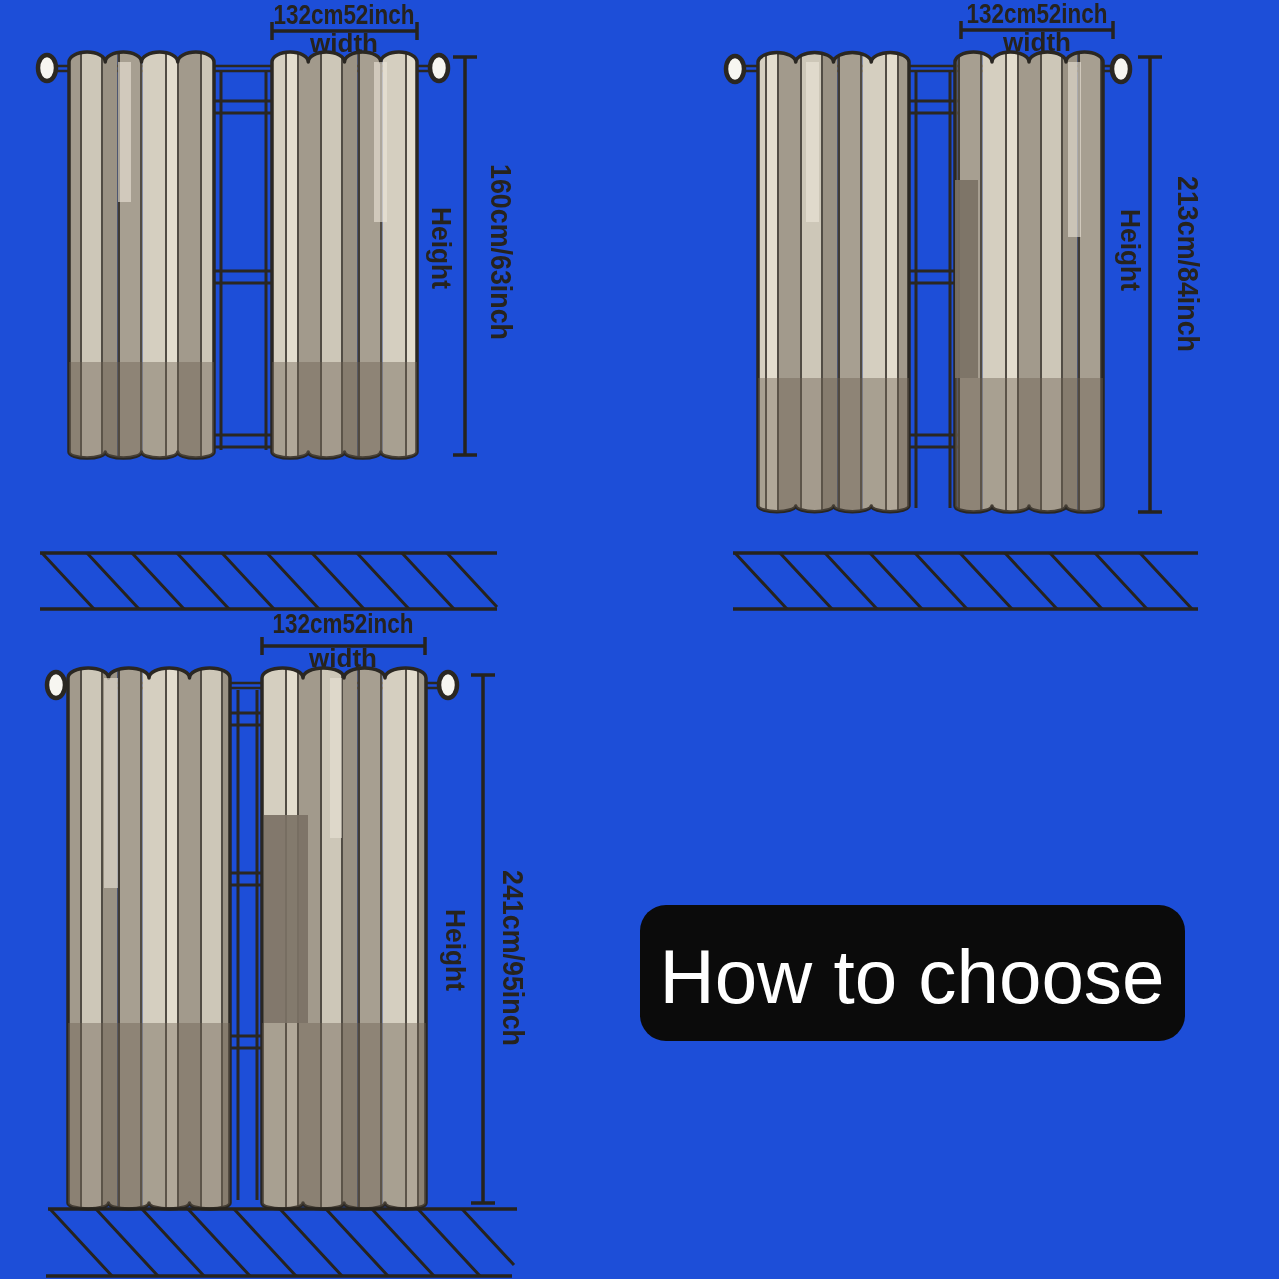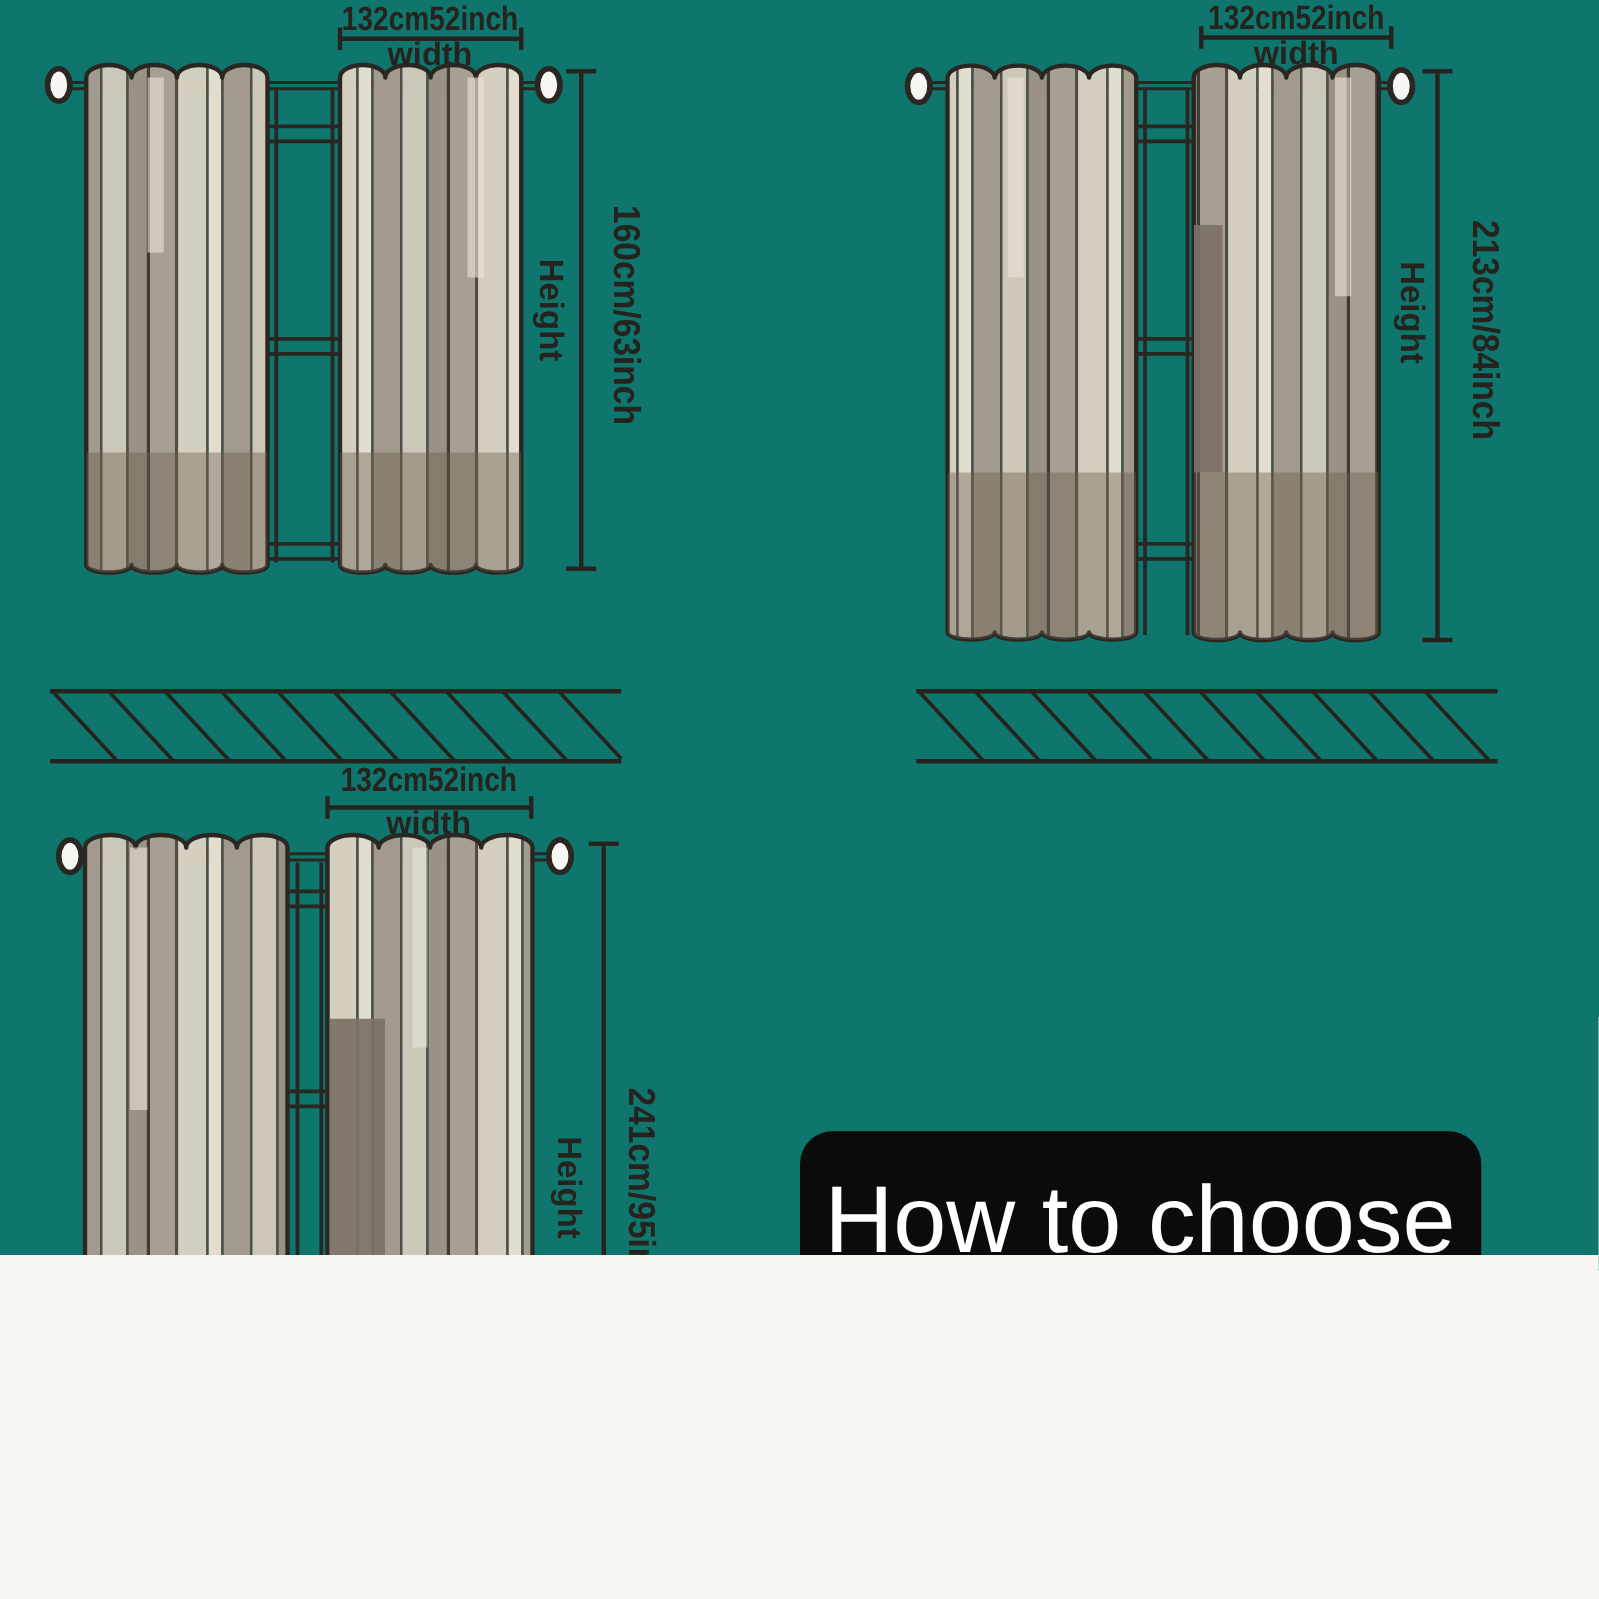--- a/index.html
+++ b/index.html
@@ -4,22 +4,22 @@
 <style>
   html, body {
     margin: 0;
     padding: 0;
     background: #f7f6f1;
     font-family: "Liberation Sans", sans-serif;
   }
   #canvas {
     position: relative;
     width: 1279px;
-    height: 1004px;
-    background: #0f766e;
+    height: 1279px;
+    background: #1d4ed8;
     overflow: hidden;
   }
   svg { display: block; }
   .dim-text {
     fill: #26231e;
     font-family: "Liberation Sans", sans-serif;
     font-weight: 700;
   }
   .banner-text {
     fill: #ffffff;

